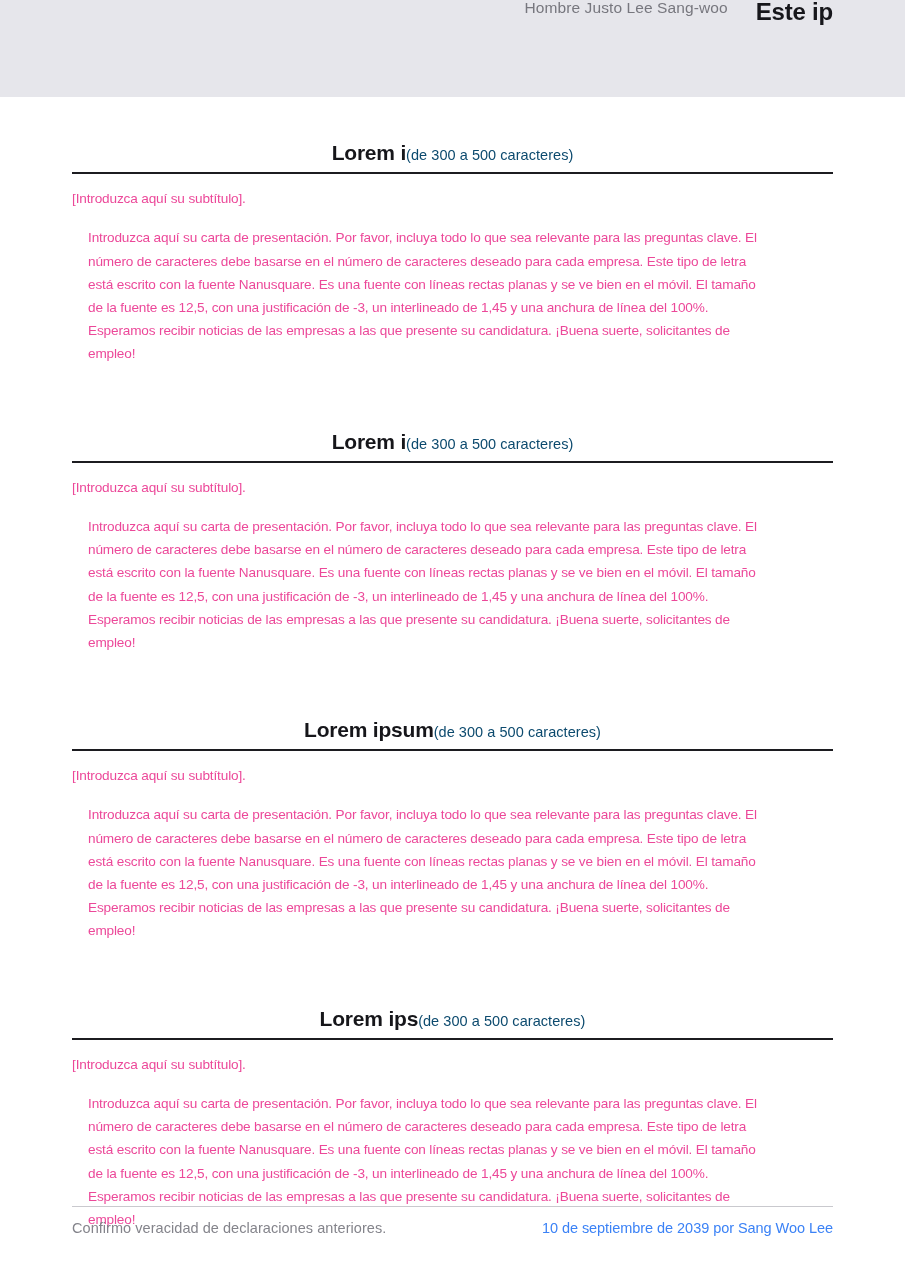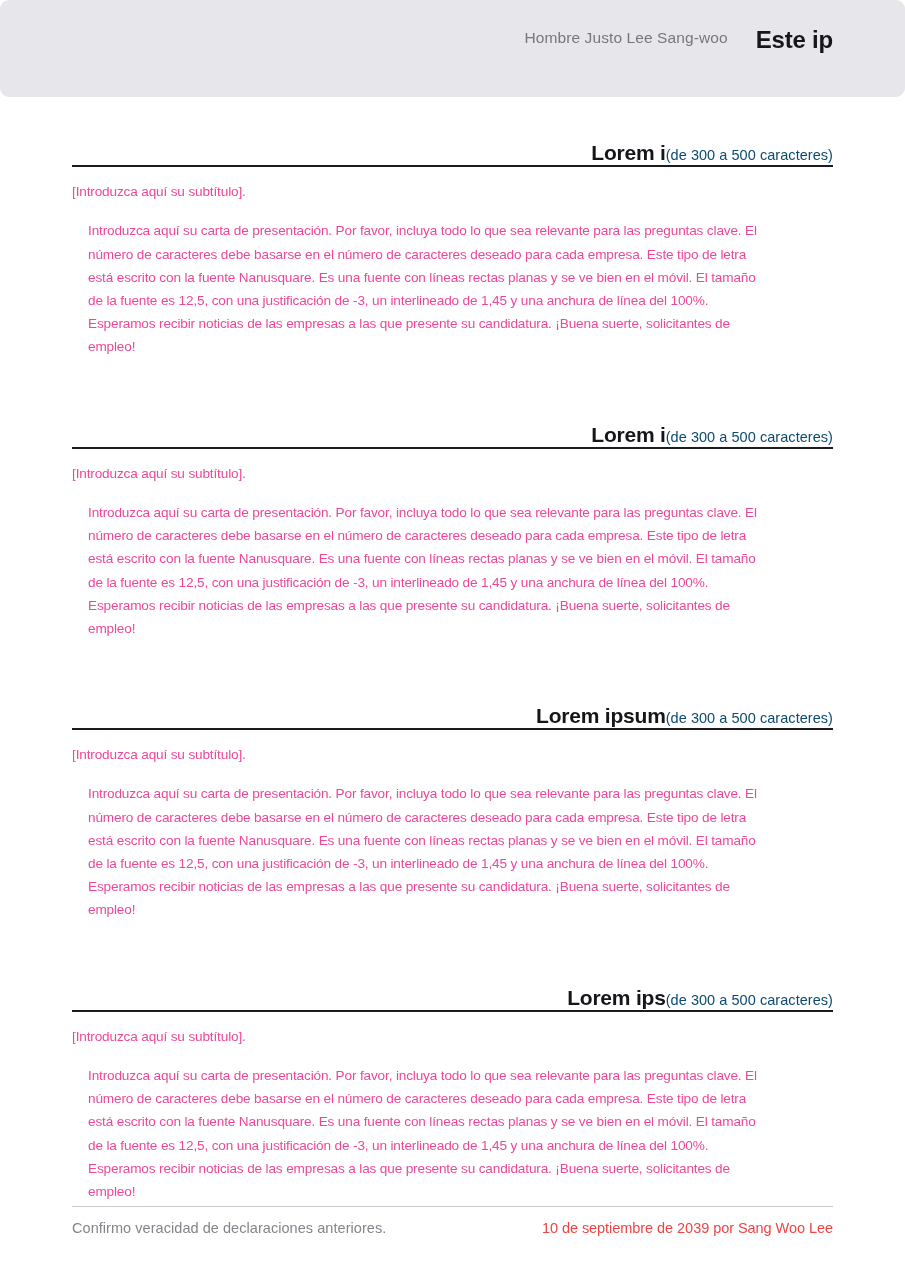--- a/index.html
+++ b/index.html
@@ -25,25 +25,24 @@
 
   
   .header-band {
     position: absolute;
     top: 0;
     left: 0;
     width: 905px;
     height: 97px;
     background: #e6e6eb;
     display: flex;
-    align-items: center;
+    align-items: flex-start;
     justify-content: flex-end;
     box-sizing: border-box;
     padding: 0 72px 18px 0;
-    border-radius: 9px;
   }
   .header-subject {
     font-size: 15.5px;
     color: #77777e;
     letter-spacing: 0.1px;
     white-space: nowrap;
     line-height: 1;
     padding-bottom: 4px;
   }
   .header-title {
@@ -69,21 +68,22 @@
   .section {
     padding-top: 48px;
   }
   .section:first-child {
     padding-top: 44px;
   }
 
   .section-head {
     display: flex;
     align-items: baseline;
-    justify-content: flex-end;
+    justify-content: center;
+    padding-bottom: 7px;
   }
   .section-title {
     font-size: 21px;
     font-weight: bold;
     color: #16161a;
     letter-spacing: -0.2px;
     line-height: 1.15;
     white-space: nowrap;
   }
   .section-hint {
@@ -133,21 +133,21 @@
     padding-top: 13px;
   }
   .footer-left {
     font-size: 14.5px;
     color: #84848b;
     letter-spacing: 0.05px;
     white-space: nowrap;
   }
   .footer-right {
     font-size: 14.5px;
-    color: #ef4444;
+    color: #3b82f6;
     letter-spacing: -0.05px;
     white-space: nowrap;
   }
 </style>
 </head>
 <body>
 
 <div class="page">
 
   <div class="header-band">

